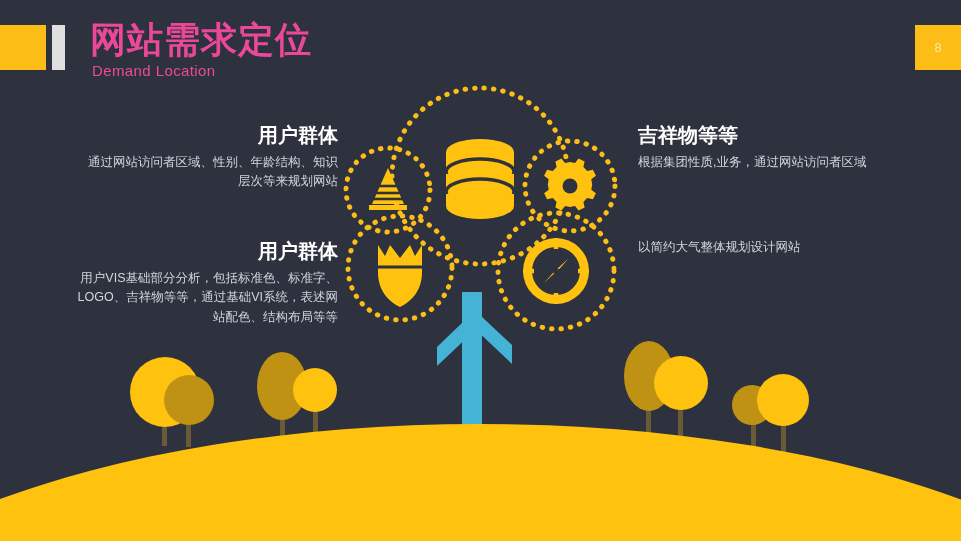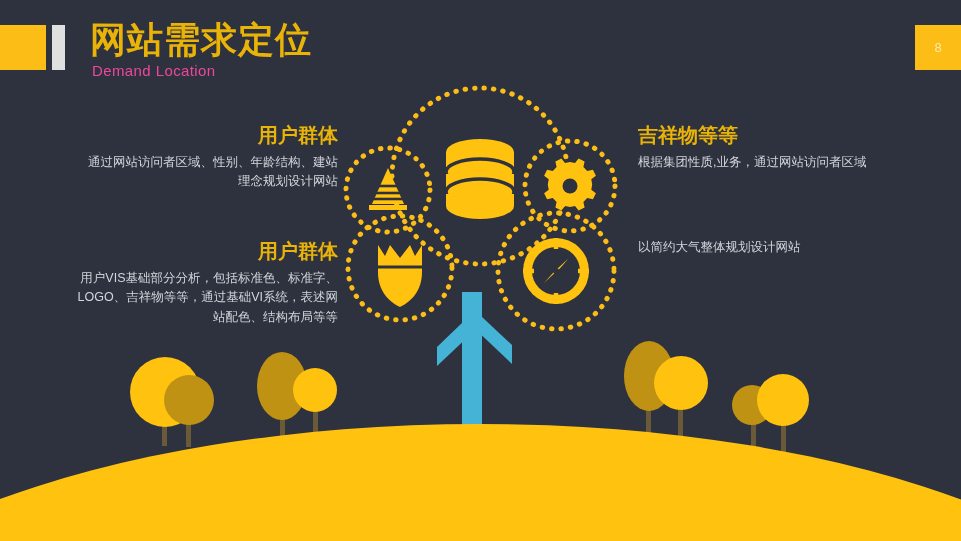--- a/index.html
+++ b/index.html
@@ -33,21 +33,21 @@
     width: 13px;
     height: 45px;
     background: #E0E0E0;
   }
   #page-title {
     position: absolute;
     left: 90px;
     top: 20px;
     font-size: 36px;
     font-weight: bold;
-    color: #eab308;
+    color: #ec4899;
     letter-spacing: 1px;
     line-height: 1.1;
     white-space: nowrap;
   }
   #page-subtitle {
     position: absolute;
     left: 92px;
     top: 62px;
     font-size: 15px;
     color: #ec4899;
@@ -74,21 +74,21 @@
     left: 0; top: 0;
     width: 961px;
     height: 541px;
   }
 
   
   .text-block { position: absolute; }
   .tb-heading {
     font-size: 20px;
     font-weight: bold;
-    color: #eab308;
+    color: #ffffff;
     line-height: 1.3;
     margin-bottom: 5px;
   }
   .tb-body {
     font-size: 12.5px;
     color: #D2D5DB;
     line-height: 1.55;
   }
   .align-right { text-align: right; }
   .align-left  { text-align: left; }
@@ -222,21 +222,21 @@
   <div id="title-accent-block"></div>
   <div id="title-accent-bar"></div>
   <div id="page-title">网站需求定位</div>
   <div id="page-subtitle">Demand Location</div>
   <div id="page-number-badge">
     <span>8</span>
   </div>
 
   <div class="text-block align-right" id="block-user-group">
     <div class="tb-heading">用户群体</div>
-    <div class="tb-body">通过网站访问者区域、性别、年龄结构、建站理念规划设计网站</div>
+    <div class="tb-body">通过网站访问者区域、性别、年龄结构、知识层次等来规划网站</div>
   </div>
 
   <div class="text-block align-right" id="block-visual-id">
     <div class="tb-heading">用户群体</div>
     <div class="tb-body">用户VIS基础部分分析，包括标准色、标准字、LOGO、吉祥物等等，通过基础VI系统，表述网站配色、结构布局等等</div>
   </div>
 
   <div class="text-block align-left" id="block-concept">
     <div class="tb-heading">吉祥物等等</div>
     <div class="tb-body">根据集团性质,业务，通过网站访问者区域</div>

